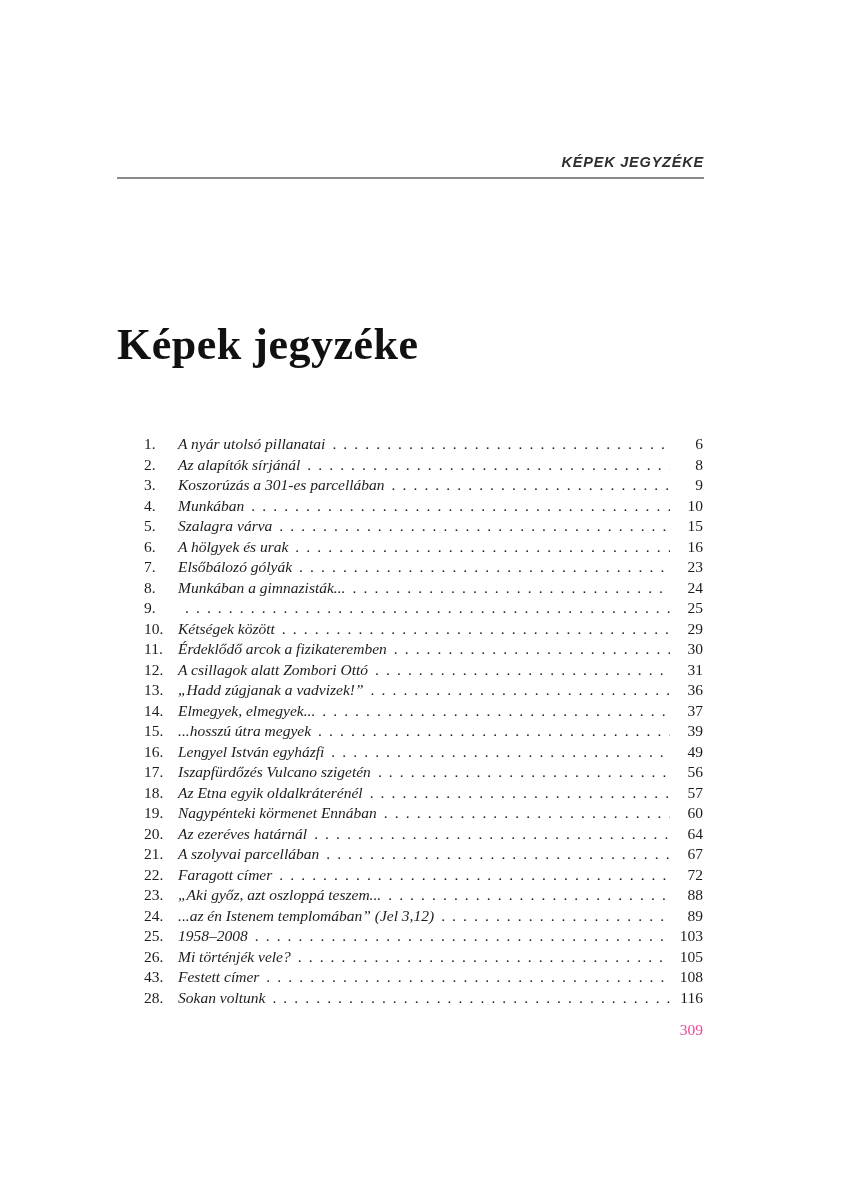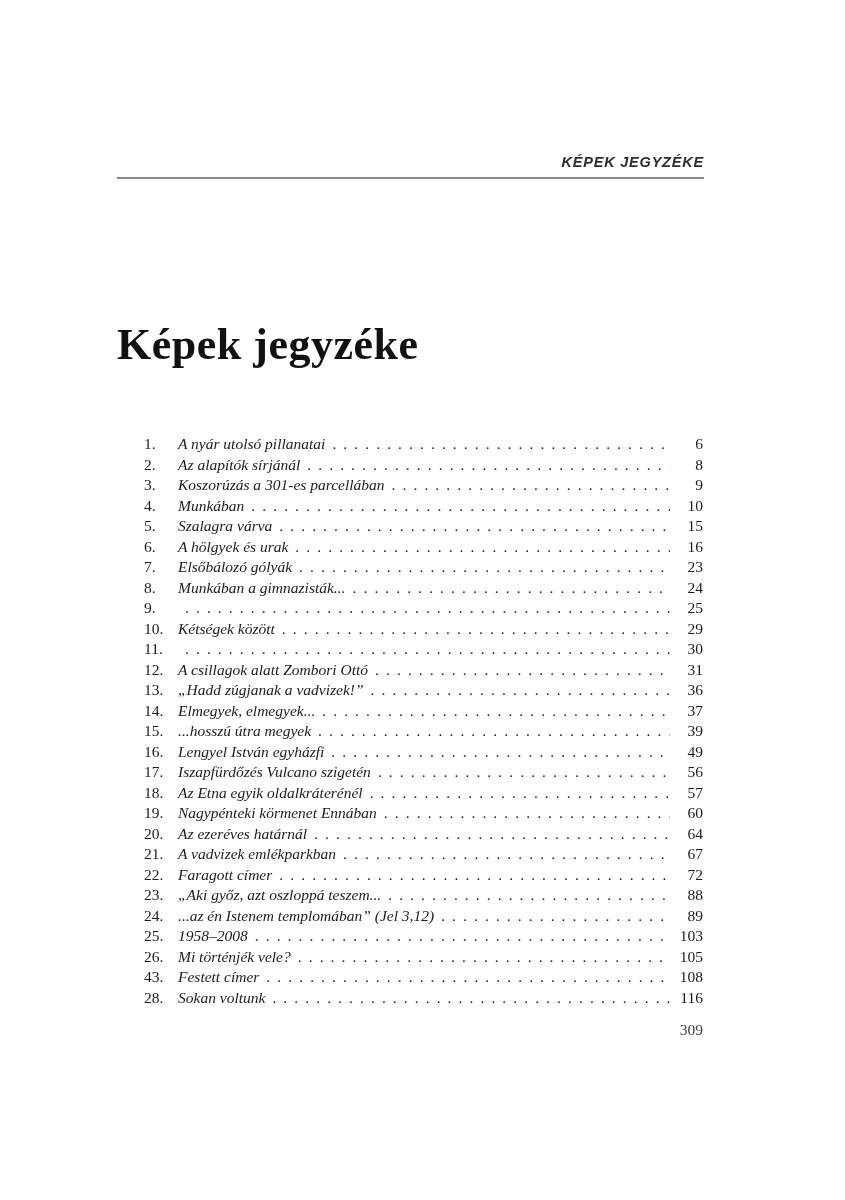--- a/index.html
+++ b/index.html
@@ -80,21 +80,21 @@
     margin-left: 7px;
     text-align: right;
   }
   
   .folio {
     position: absolute;
     right: 142px;
     top: 1019px;
     font-size: 15.5px;
     line-height: 21px;
-    color: #404040;
+    color: #ec4899;
   }
 </style>
 </head>
 <body>
 
 <div class="page">
 
   <div class="running-header">
     <span>KÉPEK JEGYZÉKE</span>
   </div>
@@ -166,20 +166,21 @@
 
   <li class="lof-row">
     <span class="lof-num">10.</span>
     <span class="lof-title">Kétségek között</span>
     <span class="leader">. . . . . . . . . . . . . . . . . . . . . . . . . . . . . . . . . . . . . . . . . . . . . . . . . . . . . . . . . . . . . . . . . . . . . . . . . . . . . . . . . . . . . . . . . . </span>
     <span class="lof-page">29</span>
   </li>
 
   <li class="lof-row">
     <span class="lof-num">11.</span>
+    <span class="lof-title">Érdeklődő arcok a fizikateremben</span>
     <span class="leader">. . . . . . . . . . . . . . . . . . . . . . . . . . . . . . . . . . . . . . . . . . . . . . . . . . . . . . . . . . . . . . . . . . . . . . . . . . . . . . . . . . . . . . . . . . </span>
     <span class="lof-page">30</span>
   </li>
 
   <li class="lof-row">
     <span class="lof-num">12.</span>
     <span class="lof-title">A csillagok alatt Zombori Ottó</span>
     <span class="leader">. . . . . . . . . . . . . . . . . . . . . . . . . . . . . . . . . . . . . . . . . . . . . . . . . . . . . . . . . . . . . . . . . . . . . . . . . . . . . . . . . . . . . . . . . . </span>
     <span class="lof-page">31</span>
   </li>
@@ -235,21 +236,21 @@
 
   <li class="lof-row">
     <span class="lof-num">20.</span>
     <span class="lof-title">Az ezeréves határnál</span>
     <span class="leader">. . . . . . . . . . . . . . . . . . . . . . . . . . . . . . . . . . . . . . . . . . . . . . . . . . . . . . . . . . . . . . . . . . . . . . . . . . . . . . . . . . . . . . . . . . </span>
     <span class="lof-page">64</span>
   </li>
 
   <li class="lof-row">
     <span class="lof-num">21.</span>
-    <span class="lof-title">A vadvizek emlékparkban</span>
+    <span class="lof-title">A szolyvai parcellában</span>
     <span class="leader">. . . . . . . . . . . . . . . . . . . . . . . . . . . . . . . . . . . . . . . . . . . . . . . . . . . . . . . . . . . . . . . . . . . . . . . . . . . . . . . . . . . . . . . . . . </span>
     <span class="lof-page">67</span>
   </li>
 
   <li class="lof-row">
     <span class="lof-num">22.</span>
     <span class="lof-title">Faragott címer</span>
     <span class="leader">. . . . . . . . . . . . . . . . . . . . . . . . . . . . . . . . . . . . . . . . . . . . . . . . . . . . . . . . . . . . . . . . . . . . . . . . . . . . . . . . . . . . . . . . . . </span>
     <span class="lof-page">72</span>
   </li>

